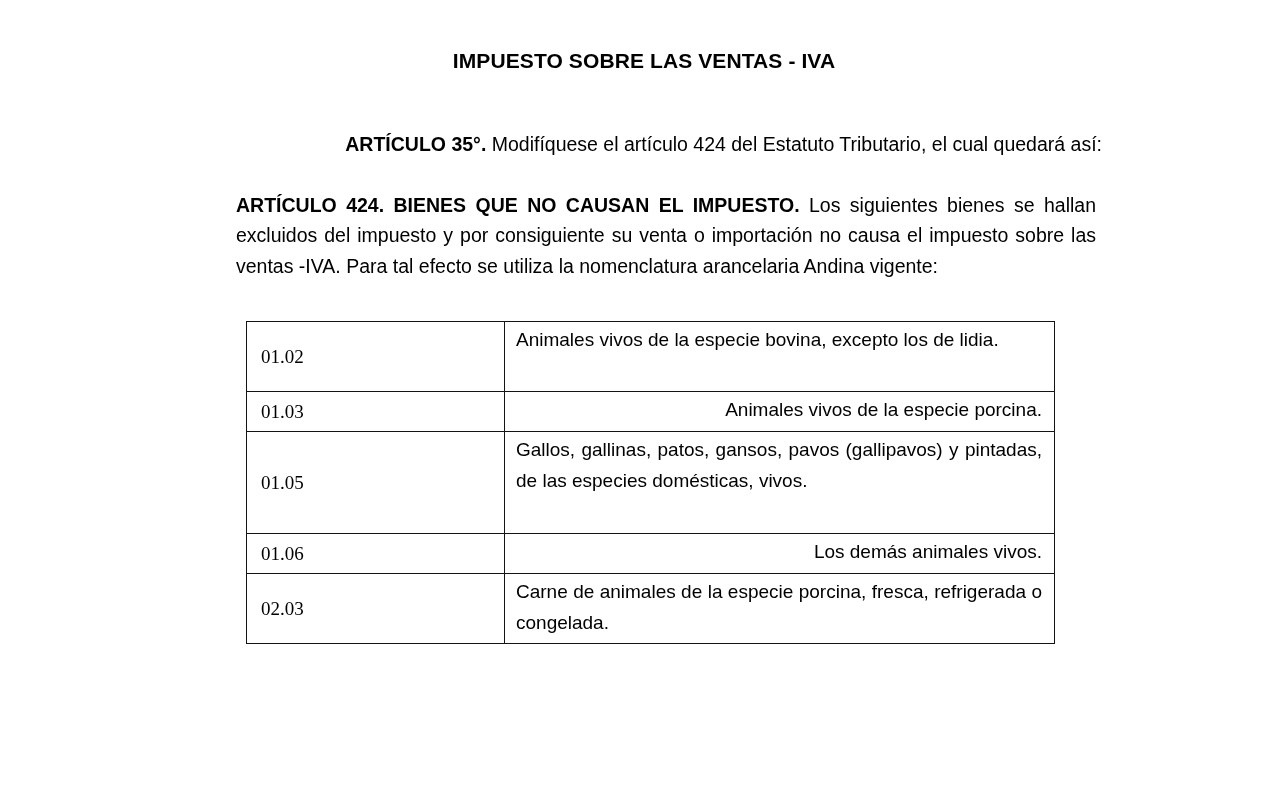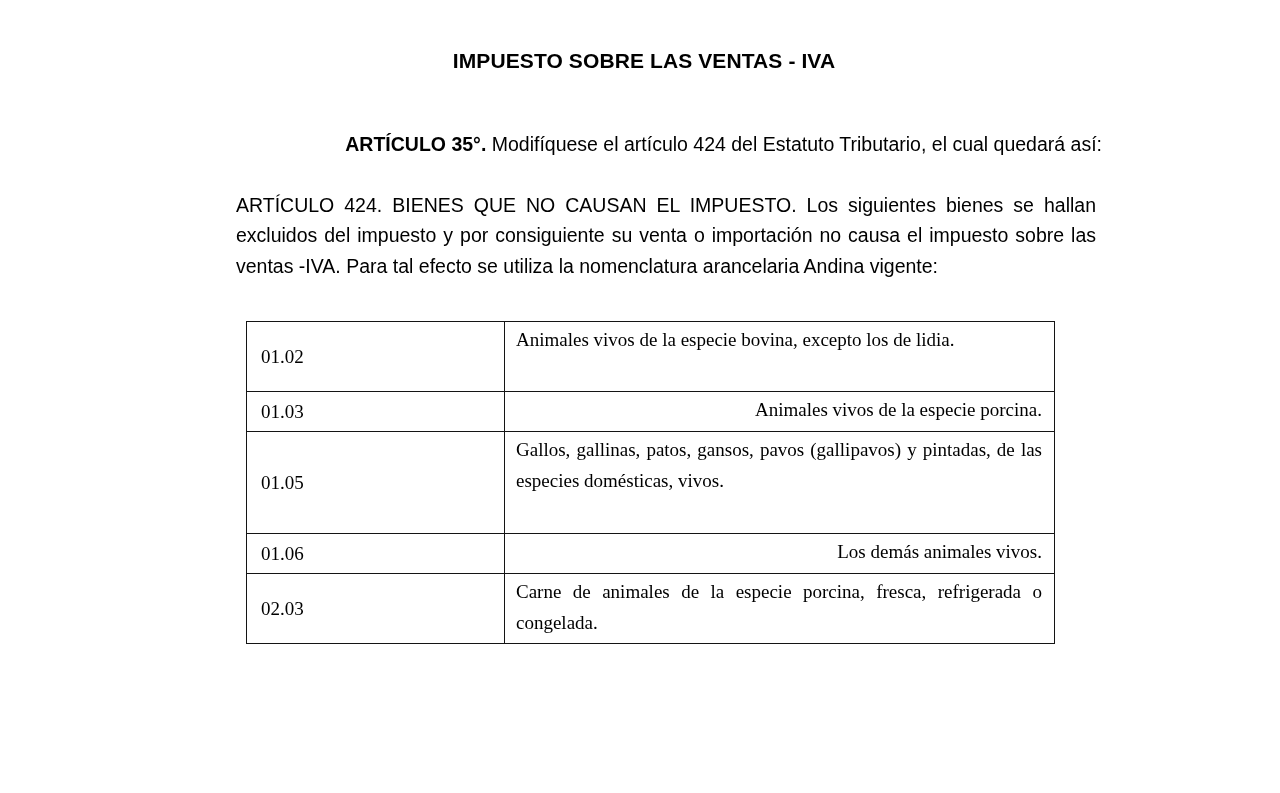--- a/index.html
+++ b/index.html
@@ -56,21 +56,21 @@
     position: absolute;
     left: 236px;
     top: 170px;
     width: 860px;
     font-size: 19.5px;
     line-height: 30.5px;
     text-align: justify;
     text-justify: inter-word;
   }
   .article-body .lead {
-    font-weight: normal;
+    font-weight: bold;
   }
 
   
   .goods-table {
     position: absolute;
     left: 246px;
     top: 321px;
     width: 769px;
     border-collapse: collapse;
     table-layout: fixed;
@@ -85,21 +85,20 @@
   .goods-table td.code-cell {
     width: 243px;
     padding: 0 0 0 14px;
     white-space: nowrap;
     font-family: Liberation Serif, serif;
   }
   .goods-table td.desc-cell {
     width: 526px;
     padding: 3px 12px 4px 11px;
     vertical-align: top;
-    font-family: Liberation Serif, serif;
   }
   .desc-text {
     line-height: 30.5px;
     text-align: justify;
     text-justify: inter-word;
   }
   
   .desc-text.single {
     text-align: right;
   }

